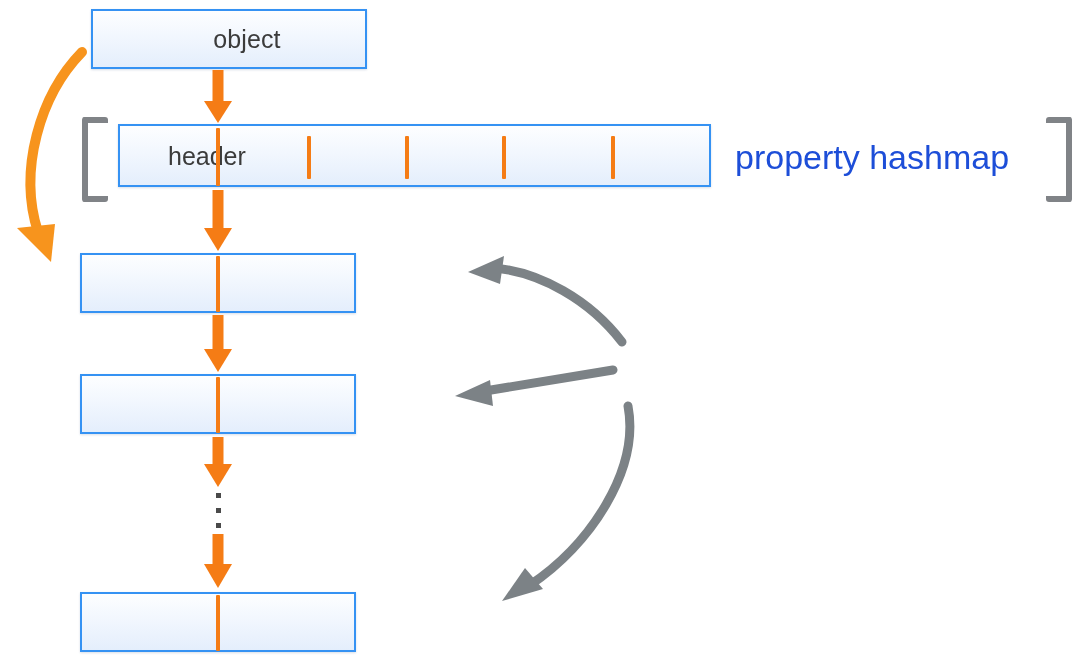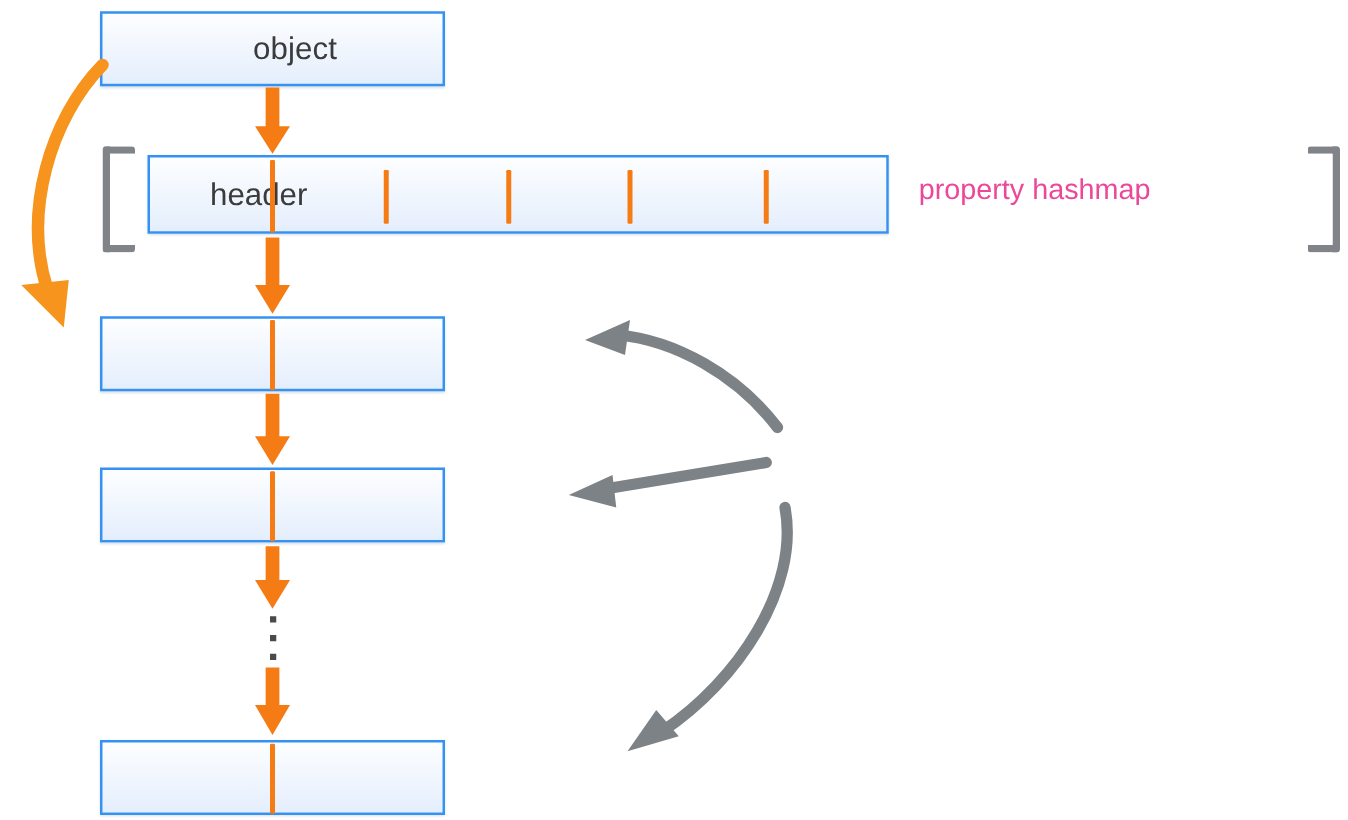--- a/index.html
+++ b/index.html
@@ -51,22 +51,22 @@
   .slot-tick {
     position: absolute;
     width: 4px;
     background: #F57C15;
     border-radius: 1px;
     top: 10px;
     height: 43px;
   }
   .caption {
     position: absolute;
-    font-size: 23px;
-    color: #ec4899;
+    font-size: 34px;
+    color: #1d4ed8;
     line-height: 1;
     white-space: nowrap;
   }
   .bracket {
     position: absolute;
     box-sizing: border-box;
     border: 6px solid #808387;
     border-radius: 3px;
     width: 26px;
   }
@@ -91,21 +91,21 @@
     width: 4px;
     background: #F57C15;
     border-radius: 1px;
   }
 </style>
 </head>
 <body>
 
 <div id="canvas">
 
-  <div class="node-box" style="left:80px; top:9px; width:276px; height:60px;padding-left:36px;">
+  <div class="node-box" style="left:91px; top:9px; width:276px; height:60px;padding-left:36px;">
     <span class="node-label">object</span>
   </div>
 
   <div class="header-box" style="left:118px; top:124px; width:593px; height:63px;">
     <span class="header-text">header</span>
     <span class="slot-tick" style="left:187px;"></span>
     <span class="slot-tick" style="left:285px;"></span>
     <span class="slot-tick" style="left:382px;"></span>
     <span class="slot-tick" style="left:491px;"></span>
   </div>

